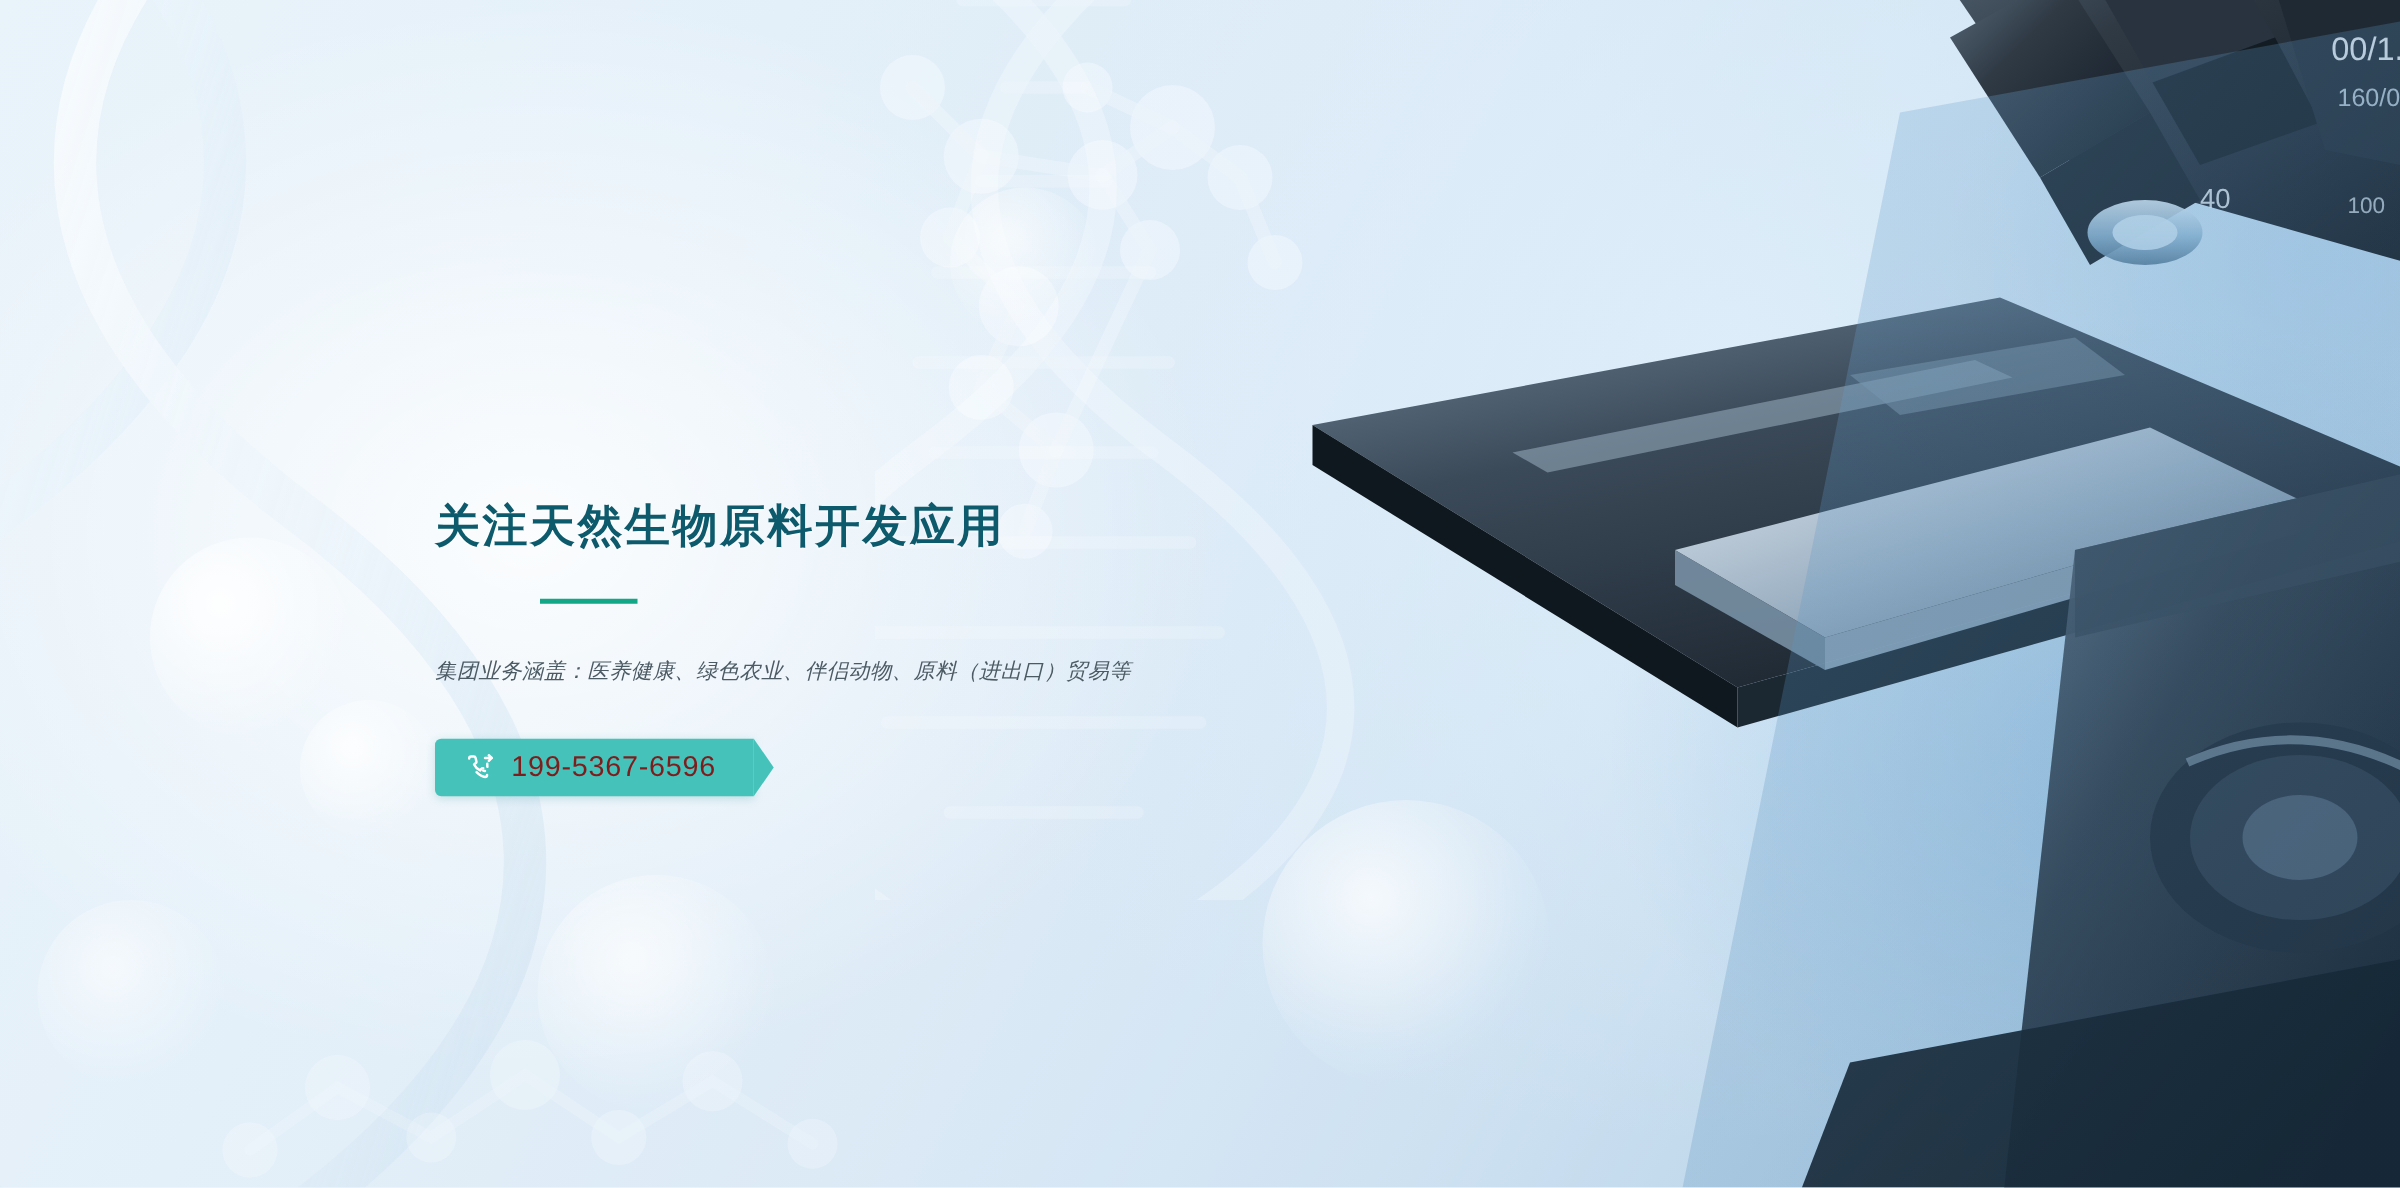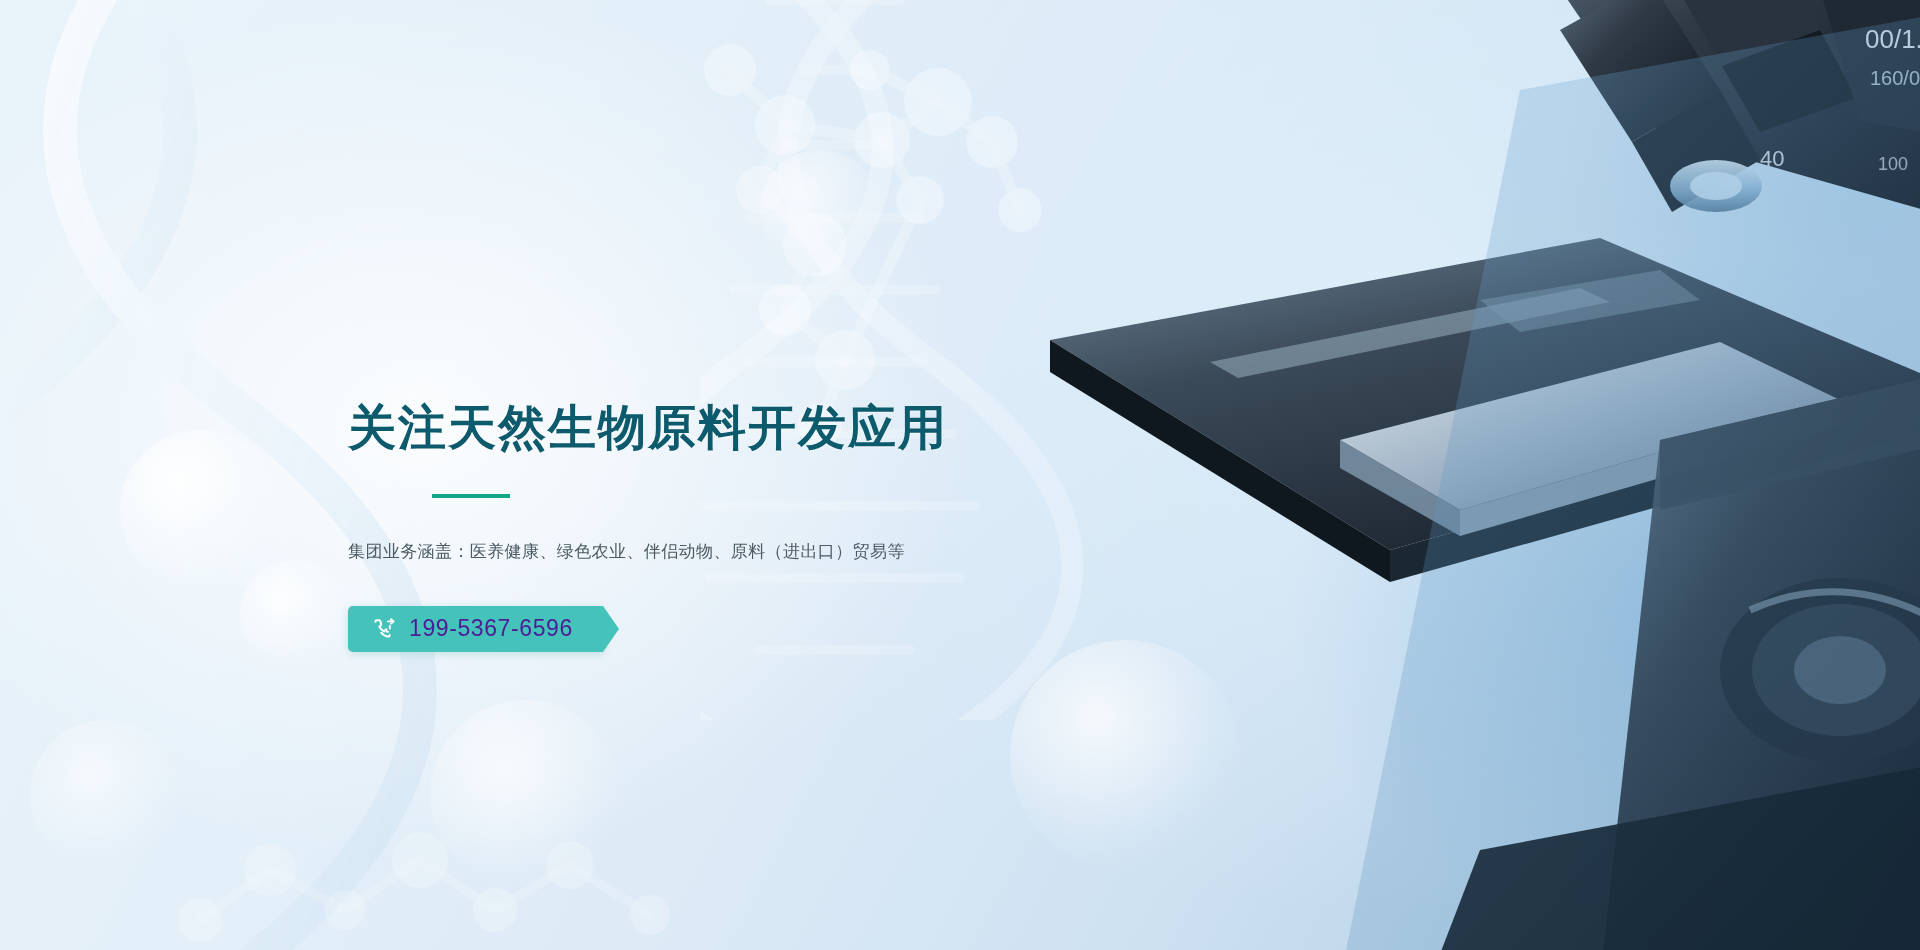--- a/index.html
+++ b/index.html
@@ -63,21 +63,21 @@
 
   
   .content {
     position:absolute;
     left:348px;
     top:398px;
     width:720px;
     z-index:20;
   }
   .headline {
-    font-size:48px;
+    font-size:36px;
     font-weight:bold;
     letter-spacing:2px;
     color:#0c5a6b;
     line-height:1.25;
     text-shadow:0 1px 2px rgba(255,255,255,0.55);
     white-space:nowrap;
   }
   .divider {
     margin-top:36px;
     margin-left:84px;
@@ -85,34 +85,34 @@
     height:4px;
     background:#12a887;
   }
   .desc {
     margin-top:36px;
     font-size:17px;
     line-height:36px;
     color:#4b5a63;
     letter-spacing:0.4px;
   }
-  .desc-line { display:block; white-space:nowrap; }
+  .desc-line { display:block; white-space:nowrap;font-style:italic; }
 
   
   .cta-wrap { margin-top:36px; }
   .cta {
     display:inline-flex;
     align-items:center;
     gap:12px;
     height:46px;
     padding:0 30px 0 24px;
     background:#45c3bb;
     border:0;
     cursor:pointer;
-    color:#4c1d95;
+    color:#7f1d1d;
     font-family:inherit;
     font-size:23px;
     letter-spacing:0.6px;
     border-radius:5px 0 0 5px;
     position:relative;
     box-shadow:0 2px 8px rgba(40,150,145,0.22);
     justify-content:center;
   }
   .cta::after {
     content:"";

